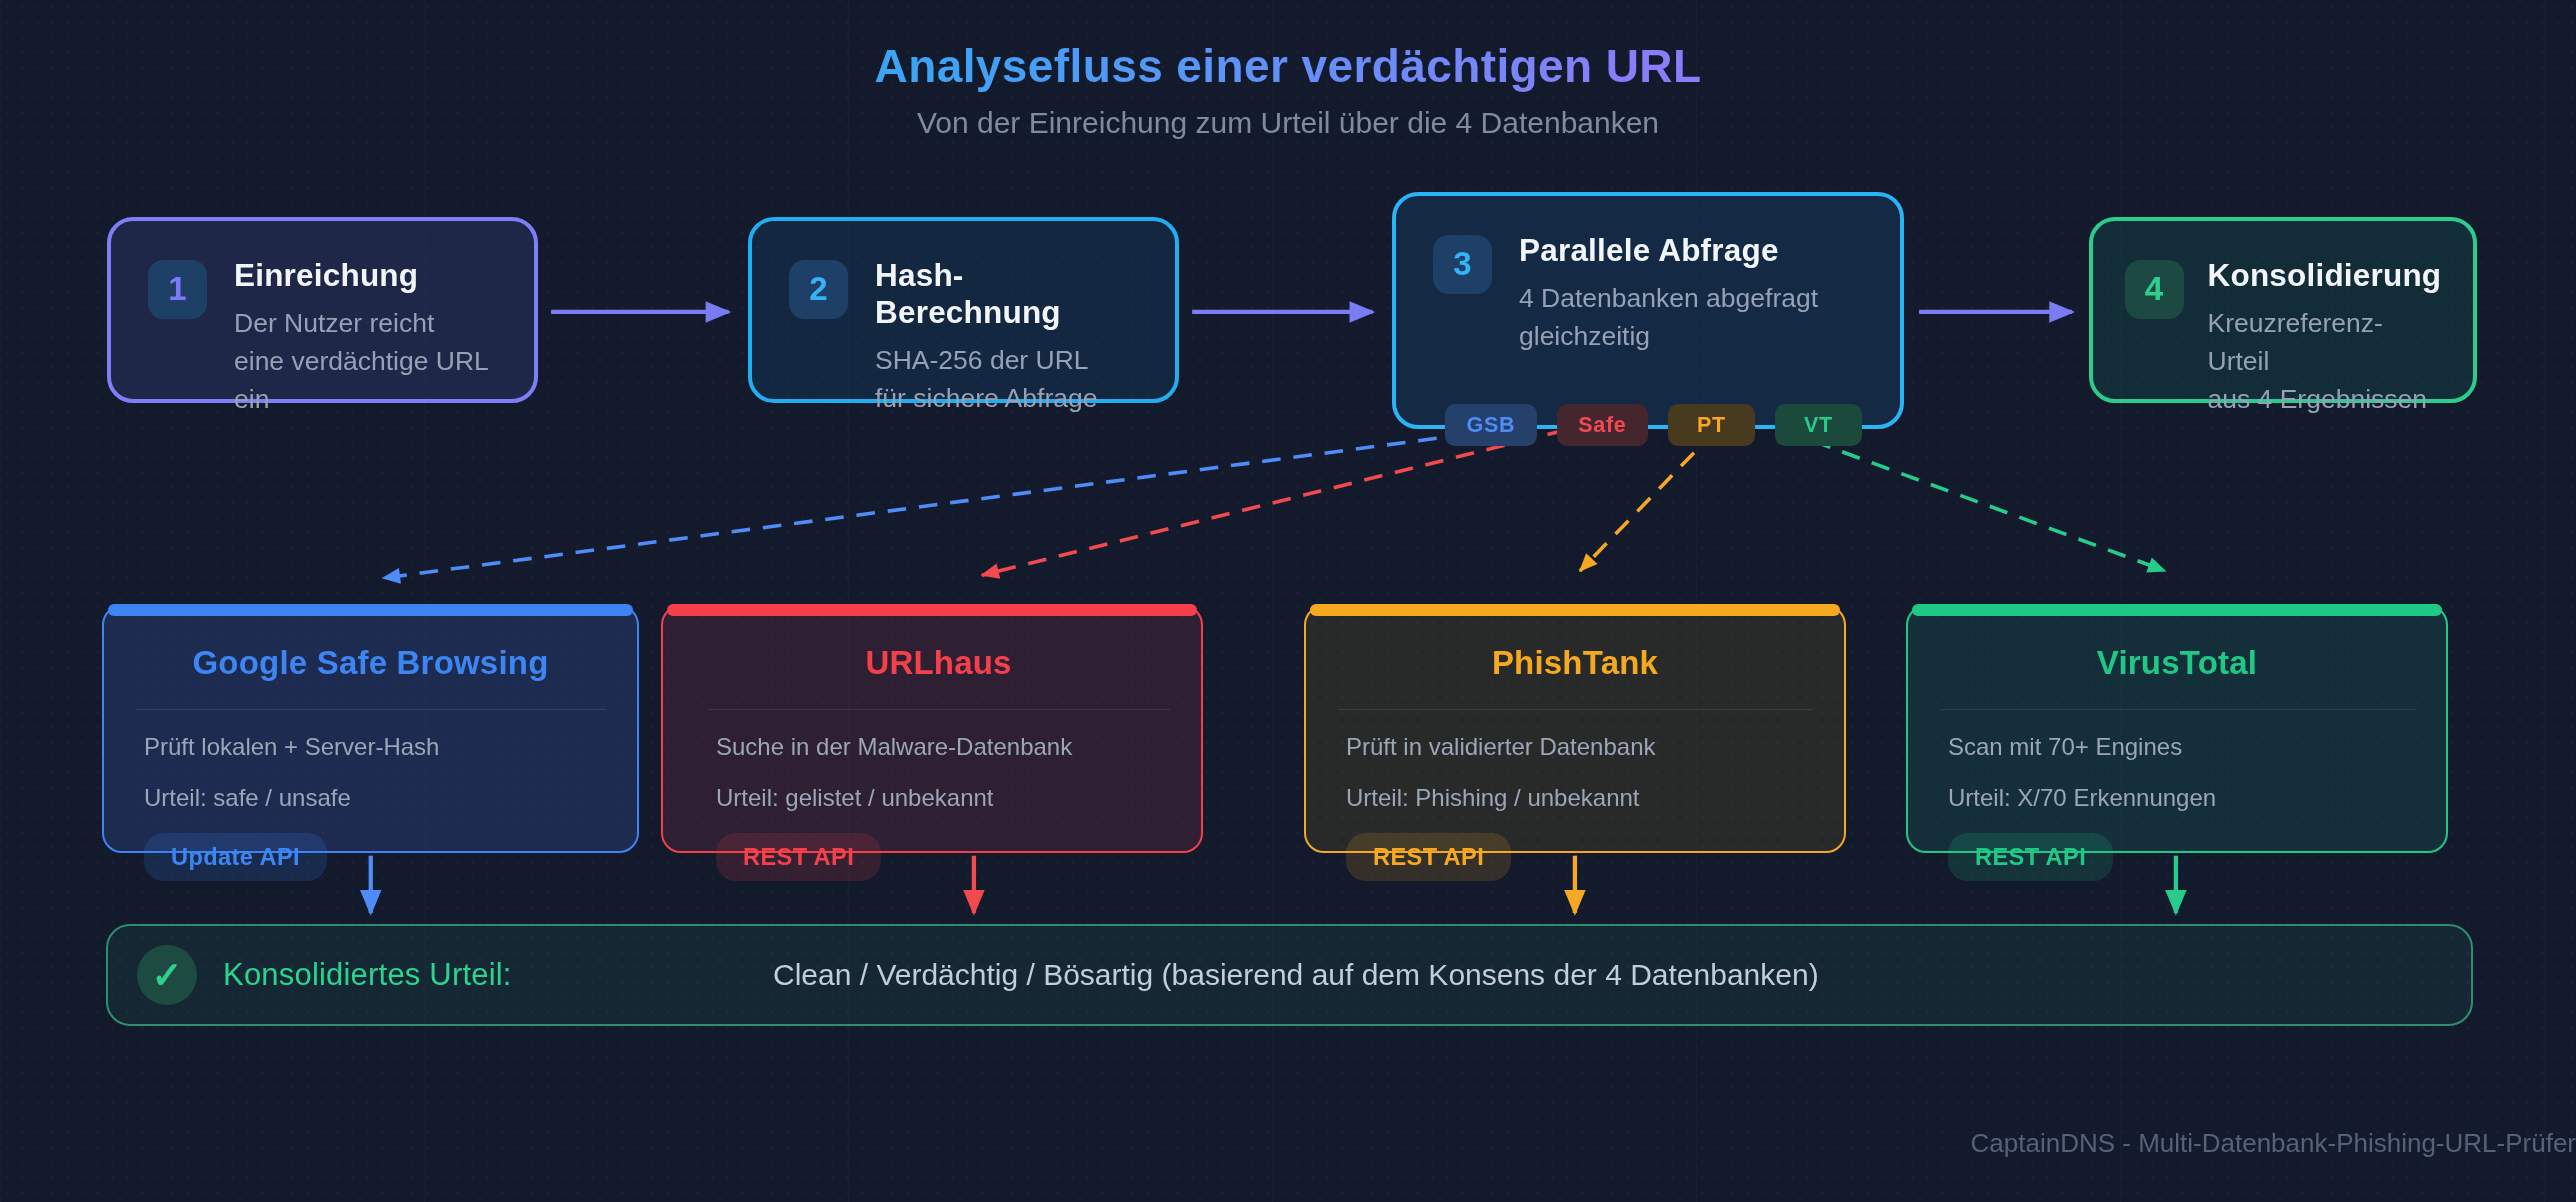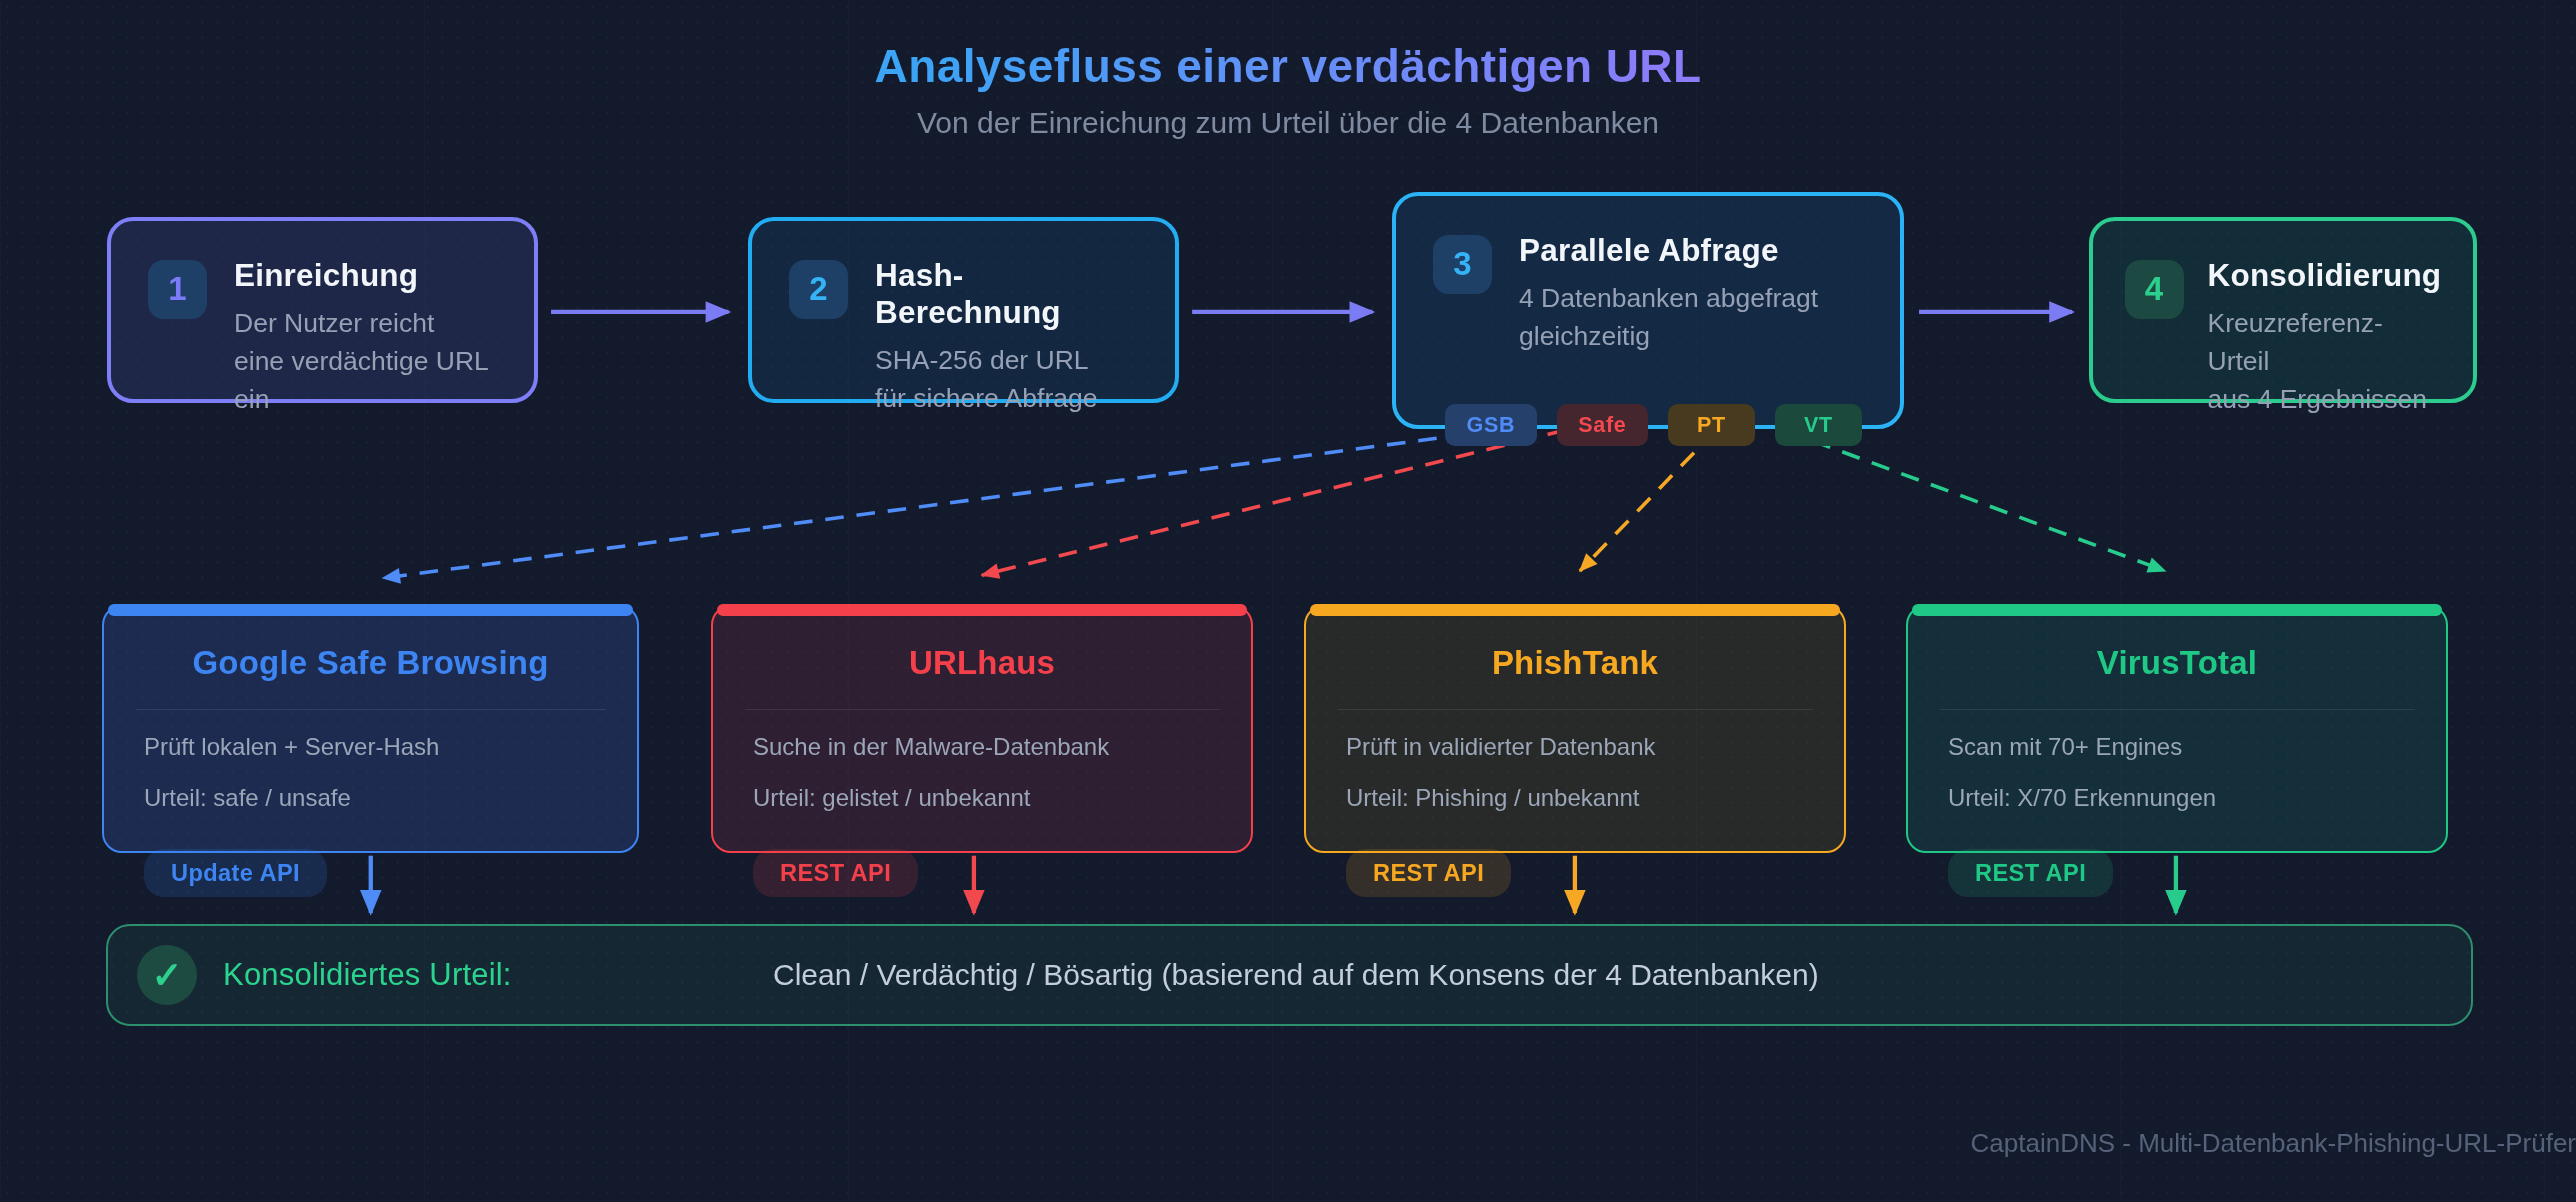--- a/index.html
+++ b/index.html
@@ -70,33 +70,33 @@
   .mb-urlh { color: #f2494f; background: #45262f; }
   .mb-pt   { color: #f6a723; background: #483a1f; }
   .mb-vt   { color: #27cb8b; background: #1b4a3d; }
 
   
   .db {
     position: absolute; top: 605px; height: 248px; width: 542px; z-index: 2;
     border-radius: 20px; border: 2.1px solid var(--ac);
   }
   .d1 { left: 102px;  width: 537px; --ac: #3d85f2; background: rgba(47,71,140,0.38); }
-  .d2 { left: 711px;  --ac: #f4404a; background: rgba(122,48,72,0.26); }
+  .d2 { left: 661px;  --ac: #f4404a; background: rgba(122,48,72,0.26); padding-left: 13px; }
   .d3 { left: 1304px; --ac: #f7a821; background: rgba(120,98,36,0.22); }
   .d4 { left: 1906px; --ac: #1fc985; background: rgba(22,96,92,0.30); }
 
   .topbar {
     position: absolute; top: -2.9px; left: 3.6px; right: 3.6px; height: 12px;
     border-radius: 7.2px; background: var(--ac);
   }
   .db h3 { margin-top: 37px; text-align: center; font-size: 33px; font-weight: bold; color: var(--ac); letter-spacing: 0.2px; }
   .divider { margin: 27px 31.5px 0; border-top: 1.4px solid rgba(148,163,184,0.16); }
   .dbline { margin: 23px 0 0 40px; font-size: 24px; color: #9ba6b8; }
   .apibadge {
-    display: inline-block; margin: 37px 0 0 40px;
+    display: inline-block; margin: 21px 0 0 40px;
     padding: 10.7px 27px; border-radius: 20px;
     font-size: 23.6px; font-weight: bold; letter-spacing: 0.4px; color: var(--ac);
   }
   .d1 .apibadge { background: rgba(61,133,242,0.17); }
   .d2 .apibadge { background: rgba(244,64,74,0.15); }
   .d3 .apibadge { background: rgba(247,168,33,0.15); }
   .d4 .apibadge { background: rgba(31,201,133,0.15); }
 
   
   .verdict {

